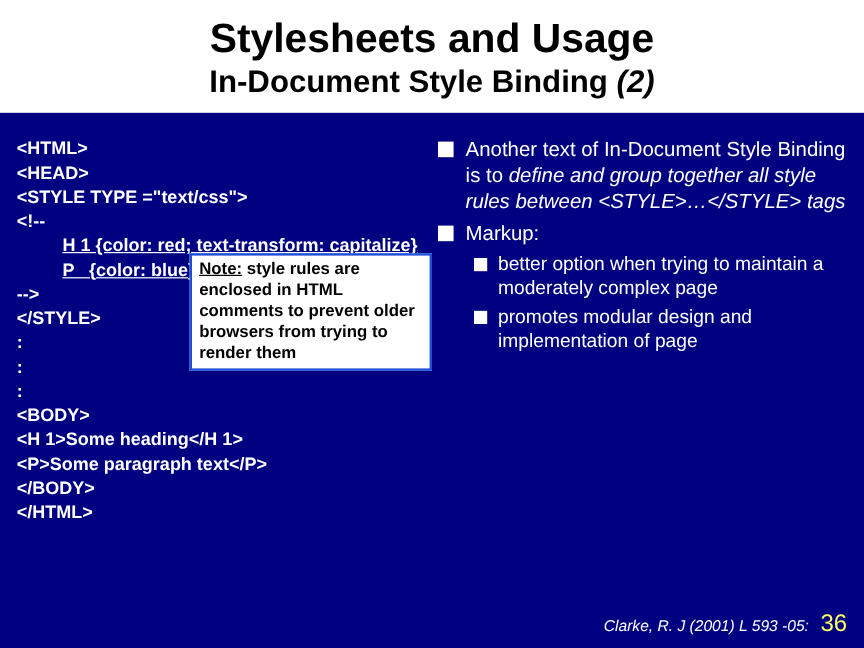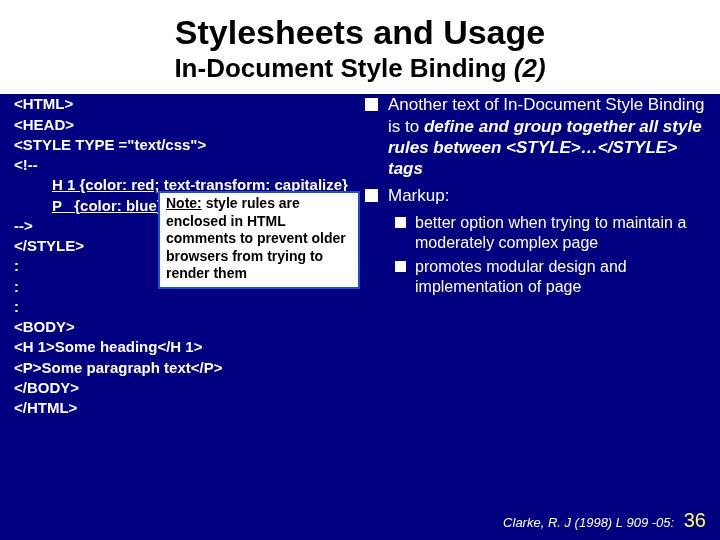--- a/index.html
+++ b/index.html
@@ -24,21 +24,21 @@
   }
   .title-block h2 {
     font-size: 26px;
     font-weight: bold;
     color: #000;
     margin-top: 2px;
   }
   .title-block .t2-italic { font-style: italic; }
   .content {
     display: flex;
-    padding: 0 14px;
+    padding: 20px 14px;
     gap: 10px;
     color: #fff;
   }
   .left {
     width: 50%;
     font-size: 15px;
     font-weight: bold;
     line-height: 1.35;
     position: relative;
   }
@@ -77,21 +77,21 @@
     display: flex;
     margin-left: 30px;
     margin-bottom: 4px;
     font-size: 16px;
   }
   .b2 .sq {
     width: 11px; height: 11px; background: #fff; flex-shrink: 0;
     margin-top: 4px; margin-right: 9px;
   }
   .b2 .txt { flex: 1; }
-  .bi { font-style: italic; font-weight: bold; }
+  .bi { font-style: italic; font-weight: normal; }
   .footer {
     position: absolute;
     bottom: 8px;
     right: 14px;
     font-size: 13px;
     color: #fff;
   }
   .footer .cite { font-style: italic; }
   .footer .pnum { color: #ffff66; font-size: 20px; font-weight: normal; margin-left: 6px; }
 </style>
@@ -145,15 +145,15 @@
       <div class="txt">better option when trying to maintain a moderately complex page</div>
     </div>
     <div class="b2">
       <div class="sq"></div>
       <div class="txt">promotes modular design and implementation of page</div>
     </div>
   </div>
 </div>
 
 <div class="footer">
-  <span class="cite">Clarke, R. J (1998) L 909 -05:</span>
+  <span class="cite">Clarke, R. J (2001) L 593 -05:</span>
   <span class="pnum">36</span>
 </div>
 
 </body></html>

